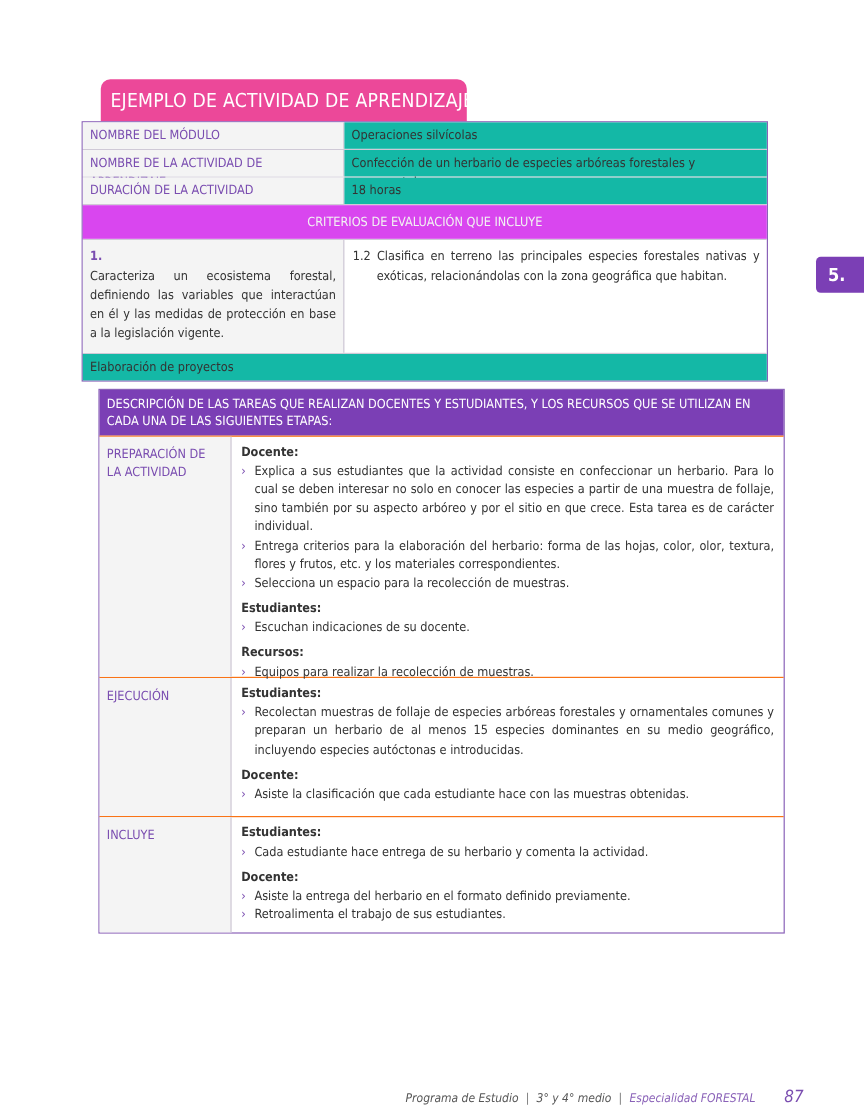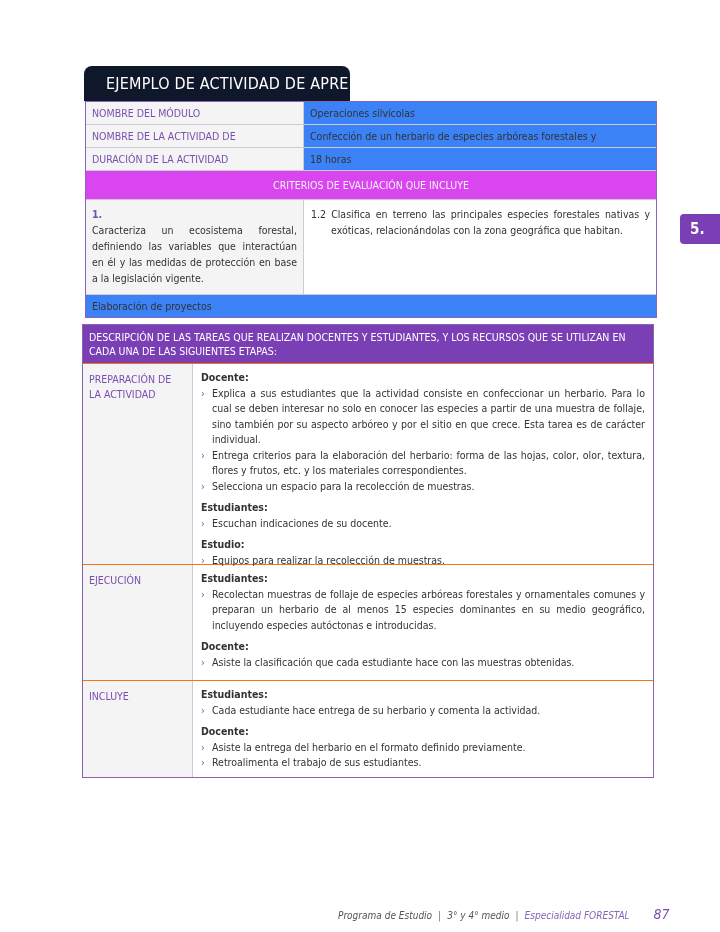--- a/index.html
+++ b/index.html
@@ -1,27 +1,27 @@
 <!DOCTYPE html>
 <html><head>
 <meta charset="utf-8">
 <style>
   html, body { margin:0; padding:0; background:#ffffff; }
   body { width:720px; height:932px; position:relative; overflow:hidden;
          font-family:"DejaVu Sans Condensed","DejaVu Sans", sans-serif; color:#3a3a3a; }
-  .title-tab { position:absolute; left:84px; top:66px; width:266px; height:35px;
-               background:#0f172a; border-radius:8px 8px 0 0;
-               color:#ffffff; font-size:16px; line-height:35px; padding-left:22px; box-sizing:border-box;
+  .title-tab { position:absolute; left:84px; top:66px; width:305px; height:35px;
+               background:#ec4899; border-radius:8px 8px 0 0;
+               color:#ffffff; font-size:16px; line-height:35px; padding-left:8px; box-sizing:border-box;
                letter-spacing:0.2px; white-space:nowrap; }
-  .frame { position:absolute; left:85px; top:101px; width:572px; border:1.5px solid #8a62b8; box-sizing:border-box; }
+  .frame { position:absolute; left:68px; top:101px; width:572px; border:1.5px solid #8a62b8; box-sizing:border-box; }
   .row { display:flex; border-bottom:1px solid #cfc9d6; }
   .row:last-child { border-bottom:none; }
   .lbl { width:218px; flex:none; padding:3px 6px; box-sizing:border-box; font-size:10.5px; color:#7a4db0;
          border-right:1px solid #cfc9d6; background:#f4f4f4; }
-  .val { flex:1; padding:3px 6px; font-size:10.5px; color:#333; background:#3b82f6; }
+  .val { flex:1; padding:3px 6px; font-size:10.5px; color:#333; background:#14b8a6; }
   .r22 { height:22px; }
   .r22 .lbl, .r22 .val { line-height:16px; }
   .hdr { height:28px; }
   .hdr .h1 { width:218px; flex:none; background:#7b3fb5; color:#fff; font-size:10.5px; text-align:center;
              line-height:28px; border-right:1px solid #cfc9d6; box-sizing:border-box; }
   .hdr .h2 { flex:1; background:#d946ef; color:#f2f2f2; font-size:10.5px; text-align:center; line-height:28px; }
   .ae { height:94px; }
   .ae .lcell { width:218px; flex:none; padding:6px 6px; box-sizing:border-box; font-size:10.5px; line-height:16px;
                color:#333; border-right:1px solid #cfc9d6; text-align:justify; background:#f4f4f4; }
   .ae .num { color:#7a4db0; font-weight:bold; display:block; }
@@ -91,21 +91,21 @@
         <div class="role">Docente:</div>
         <div class="item"><span class="bul">›</span><span>Explica a sus estudiantes que la actividad consiste en confeccionar un herbario. Para lo cual se deben interesar no solo en conocer las especies a partir de una muestra de follaje, sino también por su aspecto arbóreo y por el sitio en que crece. Esta tarea es de carácter individual.</span></div>
         <div class="item"><span class="bul">›</span><span>Entrega criterios para la elaboración del herbario: forma de las hojas, color, olor, textura, flores y frutos, etc. y los materiales correspondientes.</span></div>
         <div class="item"><span class="bul">›</span><span>Selecciona un espacio para la recolección de muestras.</span></div>
       </div>
       <div class="grp">
         <div class="role">Estudiantes:</div>
         <div class="item"><span class="bul">›</span><span>Escuchan indicaciones de su docente.</span></div>
       </div>
       <div class="grp">
-        <div class="role">Estudio:</div>
+        <div class="role">Recursos:</div>
         <div class="item"><span class="bul">›</span><span>Equipos para realizar la recolección de muestras.</span></div>
       </div>
     </div>
   </div>
 
   <div class="stage" style="height:115px;">
     <div class="sl">EJECUCIÓN</div>
     <div class="sc">
       <div class="grp">
         <div class="role">Estudiantes:</div>

